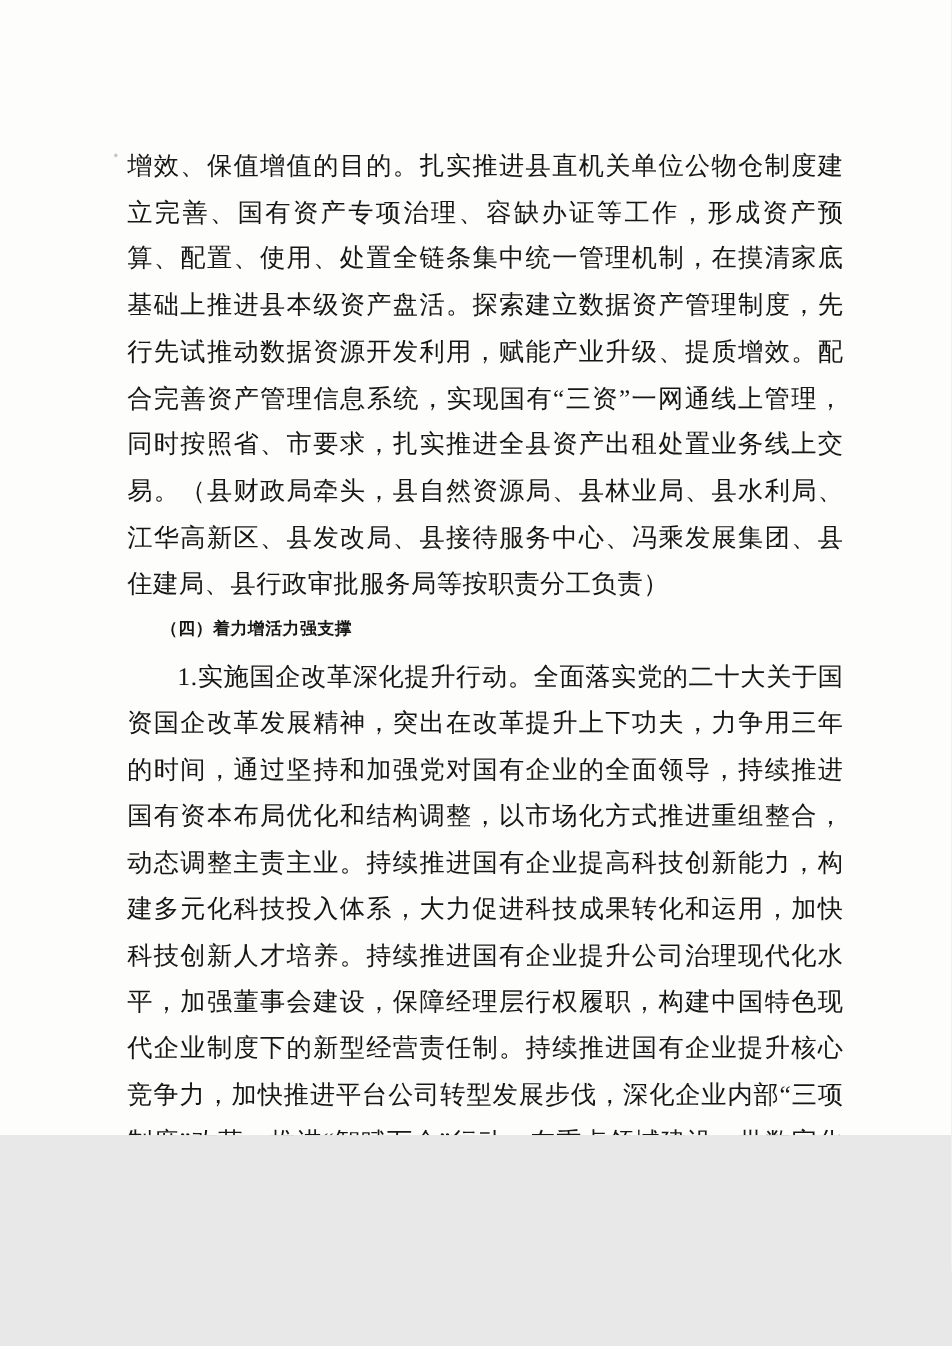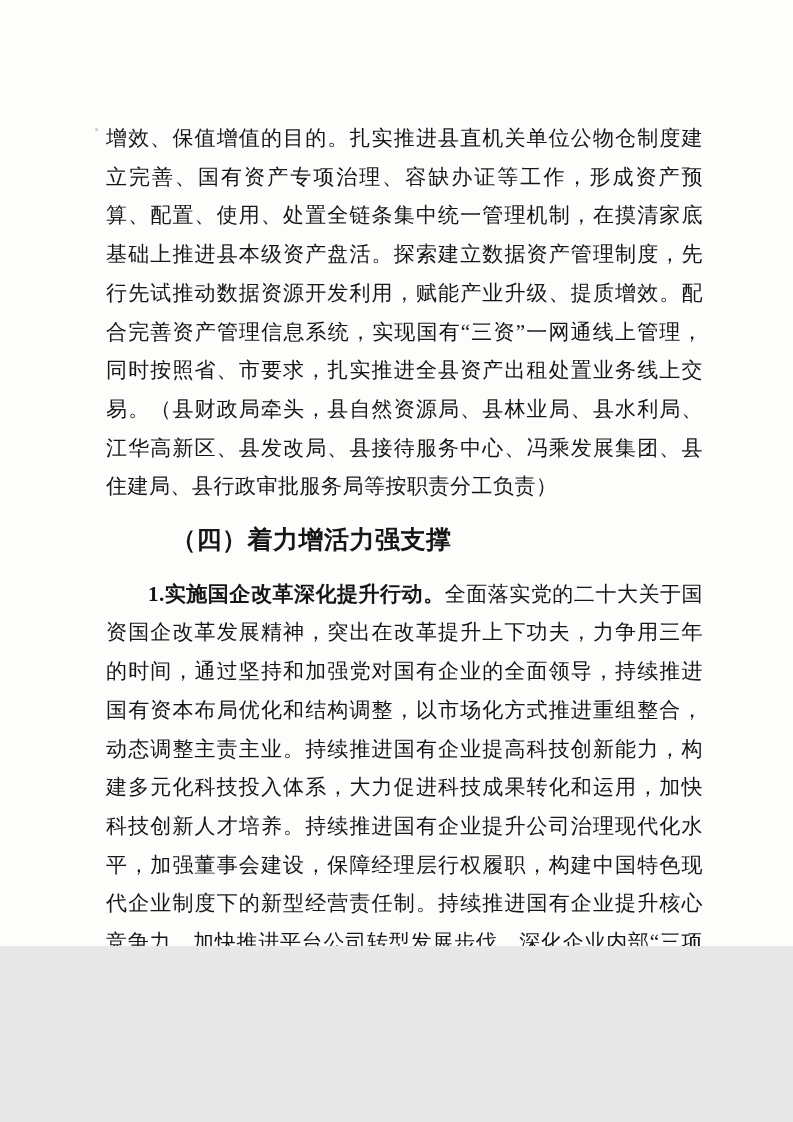--- a/index.html
+++ b/index.html
@@ -28,29 +28,29 @@
     text-align: justify;
   }
   .para {
     margin: 0;
     padding: 0;
   }
   .para.indented {
     text-indent: 2em;
   }
   .heading {
-    margin: 15px;
+    margin: 0;
     padding: 0;
-    font-size: 25px;
+    font-size: 14px;
     line-height: 38.7px;
     font-weight: bold;
     text-indent: 2em;
   }
   .lead {
-    font-weight: bold;
+    font-weight: normal;
     margin-top: 26px;
   }
   .page-number {
     position: absolute;
     top: 996px;
     right: 100px;
     font-size: 17px;
     letter-spacing: 2px;
     color: #1d4ed8;
   }

